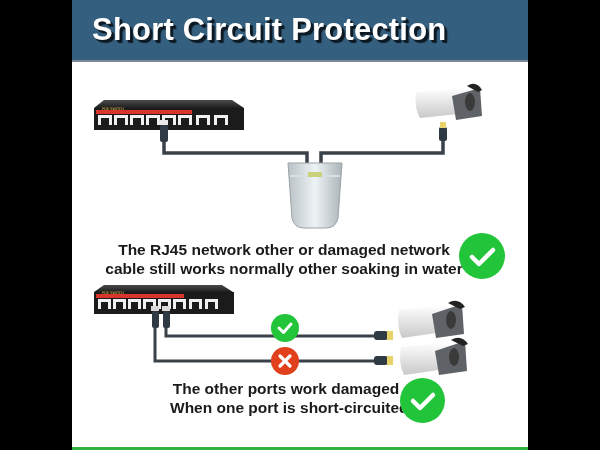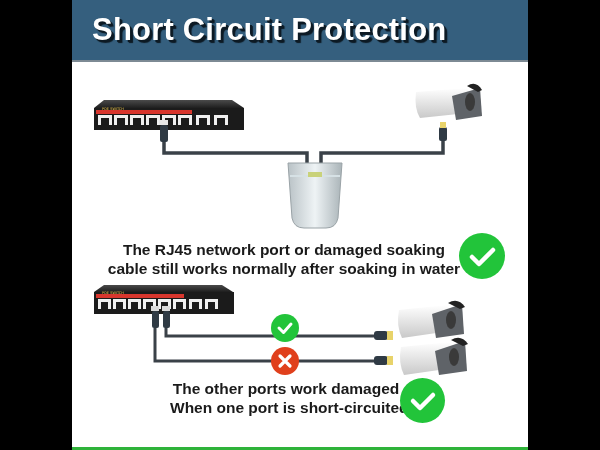--- a/index.html
+++ b/index.html
@@ -132,22 +132,22 @@
     </g>
     <g>
       <path d="M329,347 L378,342 L388,367 L332,375 Q326,363 329,347 Z" fill="url(#camBody)"></path>
       <path d="M363,351 L393,341 L395,371 L367,375 Z" fill="#5f6368"></path>
       <ellipse cx="382" cy="357" rx="5" ry="9" fill="#3a3a3a"></ellipse>
       <path d="M379,340 Q389,334 396,344 L391,346 Z" fill="#222"></path>
     </g>
   </svg>
 
   <div class="caption" style="left:28px;top:240px;width:368px;">
-    <div>The RJ45 network port or damaged soaking</div>
-    <div>cable still works normally after soaking in water</div>
+    <div>The RJ45 network other or damaged network</div>
+    <div>cable still works normally other soaking in water</div>
   </div>
   <div class="badge" style="left:387px;top:233px;width:46px;height:46px;background:#22c43a;">
     <svg width="46" height="46" viewBox="0 0 46 46" style="position:static">
         <polyline points="13,24 20,31 34,17" fill="none" stroke="#fff" stroke-width="4.5" stroke-linecap="round" stroke-linejoin="round"></polyline>
       </svg>
   </div>
 
   <div class="badge" style="left:199px;top:314px;width:28px;height:28px;background:#22c43a;">
     <svg width="28" height="28" viewBox="0 0 28 28" style="position:static">
         <polyline points="8,14 12.5,18.5 20,10" fill="none" stroke="#fff" stroke-width="3" stroke-linecap="round" stroke-linejoin="round"></polyline>

